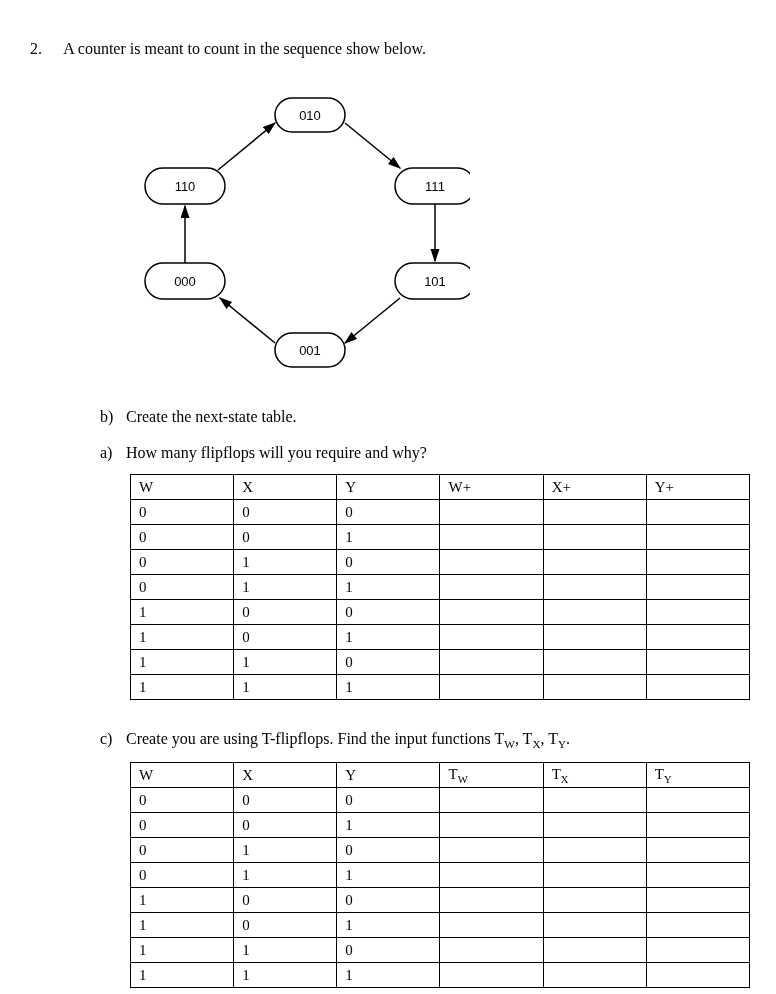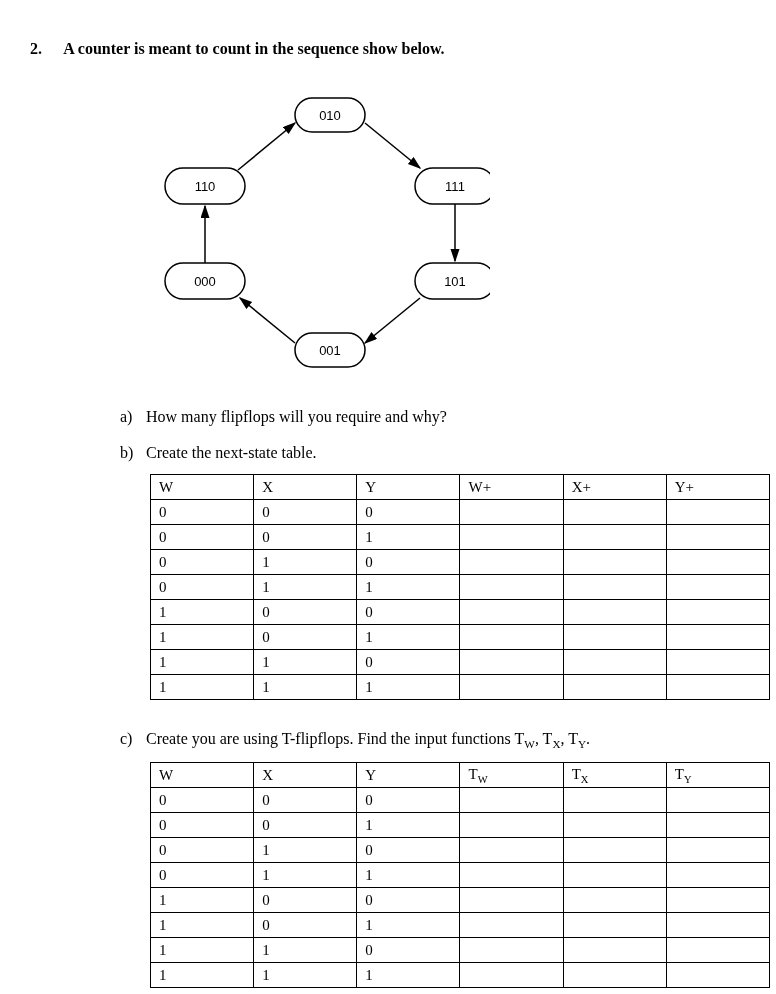--- a/index.html
+++ b/index.html
@@ -7,29 +7,28 @@
     font-size: 16px;
     color: #000;
     background: #fff;
     margin: 0;
     padding: 40px 30px;
     width: 776px;
     box-sizing: border-box;
   }
   .question-line {
     margin-bottom: 20px;
-    font-weight: bold;
   }
   .qnum {
     display: inline-block;
     width: 30px;
     vertical-align: top;
   }
   .content-indent {
-    margin-left: 90px;
+    margin-left: 70px;
   }
   svg.state-diagram {
     display: block;
     margin: 10px 0 30px 10px;
   }
   .sub-item {
     margin: 18px 0 12px 0;
   }
   .sub-label {
     display: inline-block;
@@ -96,27 +95,27 @@
     <line x1="325" y1="126" x2="325" y2="183" stroke="#000" stroke-width="1.5" marker-end="url(#arrow)"></line>
 
     <line x1="290" y1="220" x2="235" y2="265" stroke="#000" stroke-width="1.5" marker-end="url(#arrow)"></line>
 
     <line x1="165" y1="265" x2="110" y2="220" stroke="#000" stroke-width="1.5" marker-end="url(#arrow)"></line>
 
     <line x1="75" y1="185" x2="75" y2="128" stroke="#000" stroke-width="1.5" marker-end="url(#arrow)"></line>
   </svg>
 
   <div class="sub-item">
+    <span class="sub-label">b)</span>
+    <span>Create the next-state table.</span>
+  </div>
+
+  <div class="sub-item">
     <span class="sub-label">a)</span>
     <span>How many flipflops will you require and why?</span>
-  </div>
-
-  <div class="sub-item">
-    <span class="sub-label">b)</span>
-    <span>Create the next-state table.</span>
   </div>
 
   <table class="state-table">
     <tbody>
         <tr>
       <th>W</th>
       <th>X</th>
       <th>Y</th>
       <th>W+</th>
       <th>X+</th>

